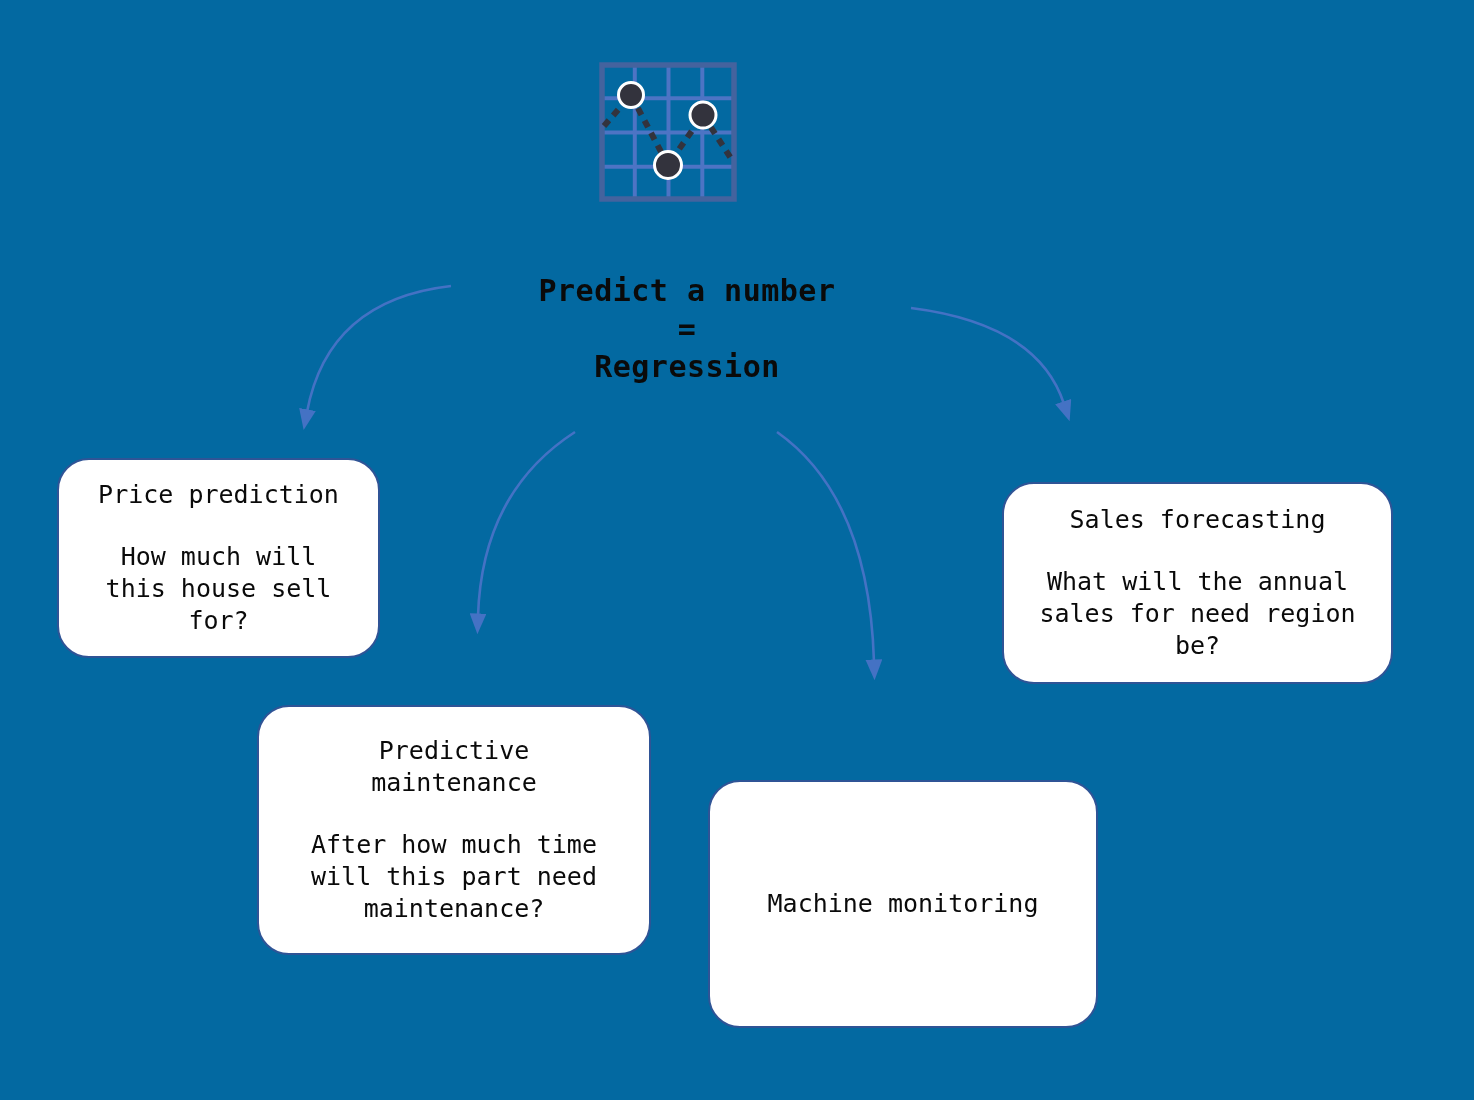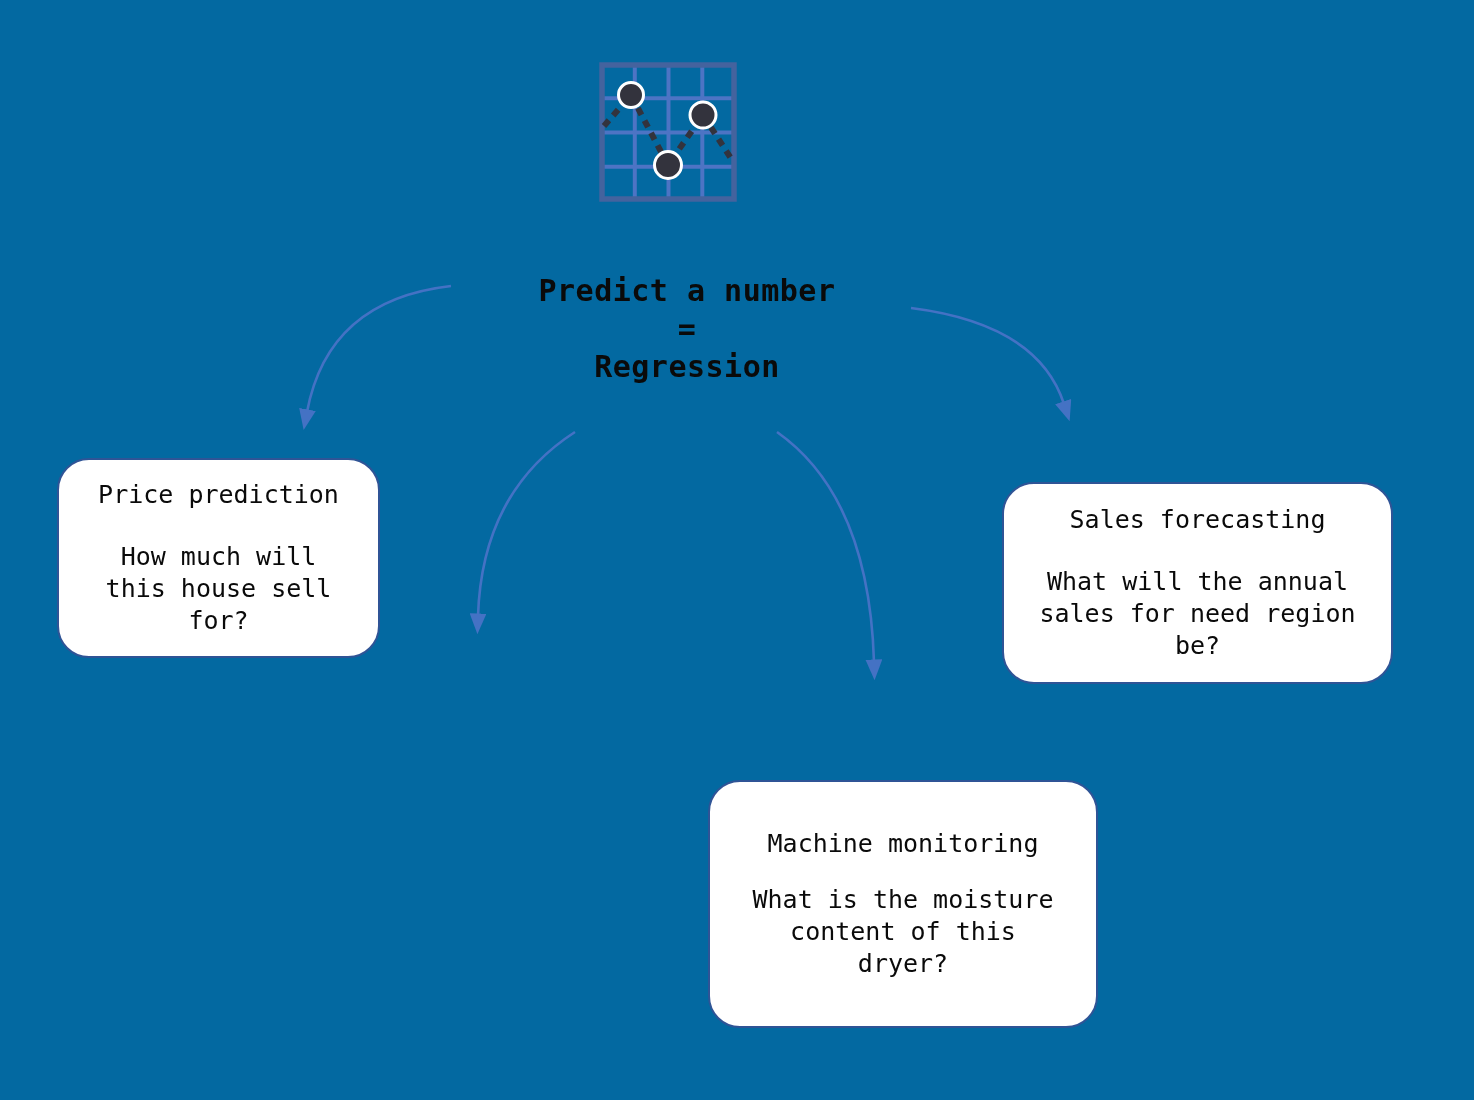--- a/index.html
+++ b/index.html
@@ -124,26 +124,30 @@
     </g>
   </svg>
 
   <div class="node node-price">
     <div class="node-title">Price prediction</div>
     <div class="node-question">How much will
 this house sell
 for?</div>
   </div>
 
+  <div class="node node-maintenance">
+    <div class="node-title">Predictive
+maintenance</div>
+    <div class="node-question">After how much time
+will this part need
+maintenance?</div>
+  </div>
 
   <div class="node node-monitoring">
     <div class="node-title">Machine monitoring</div>
-    <div class="node-question">What is the moisture
-content of this
-dryer?</div>
   </div>
 
   <div class="node node-sales">
     <div class="node-title">Sales forecasting</div>
     <div class="node-question">What will the annual
 sales for need region
 be?</div>
   </div>
 
 </div>

